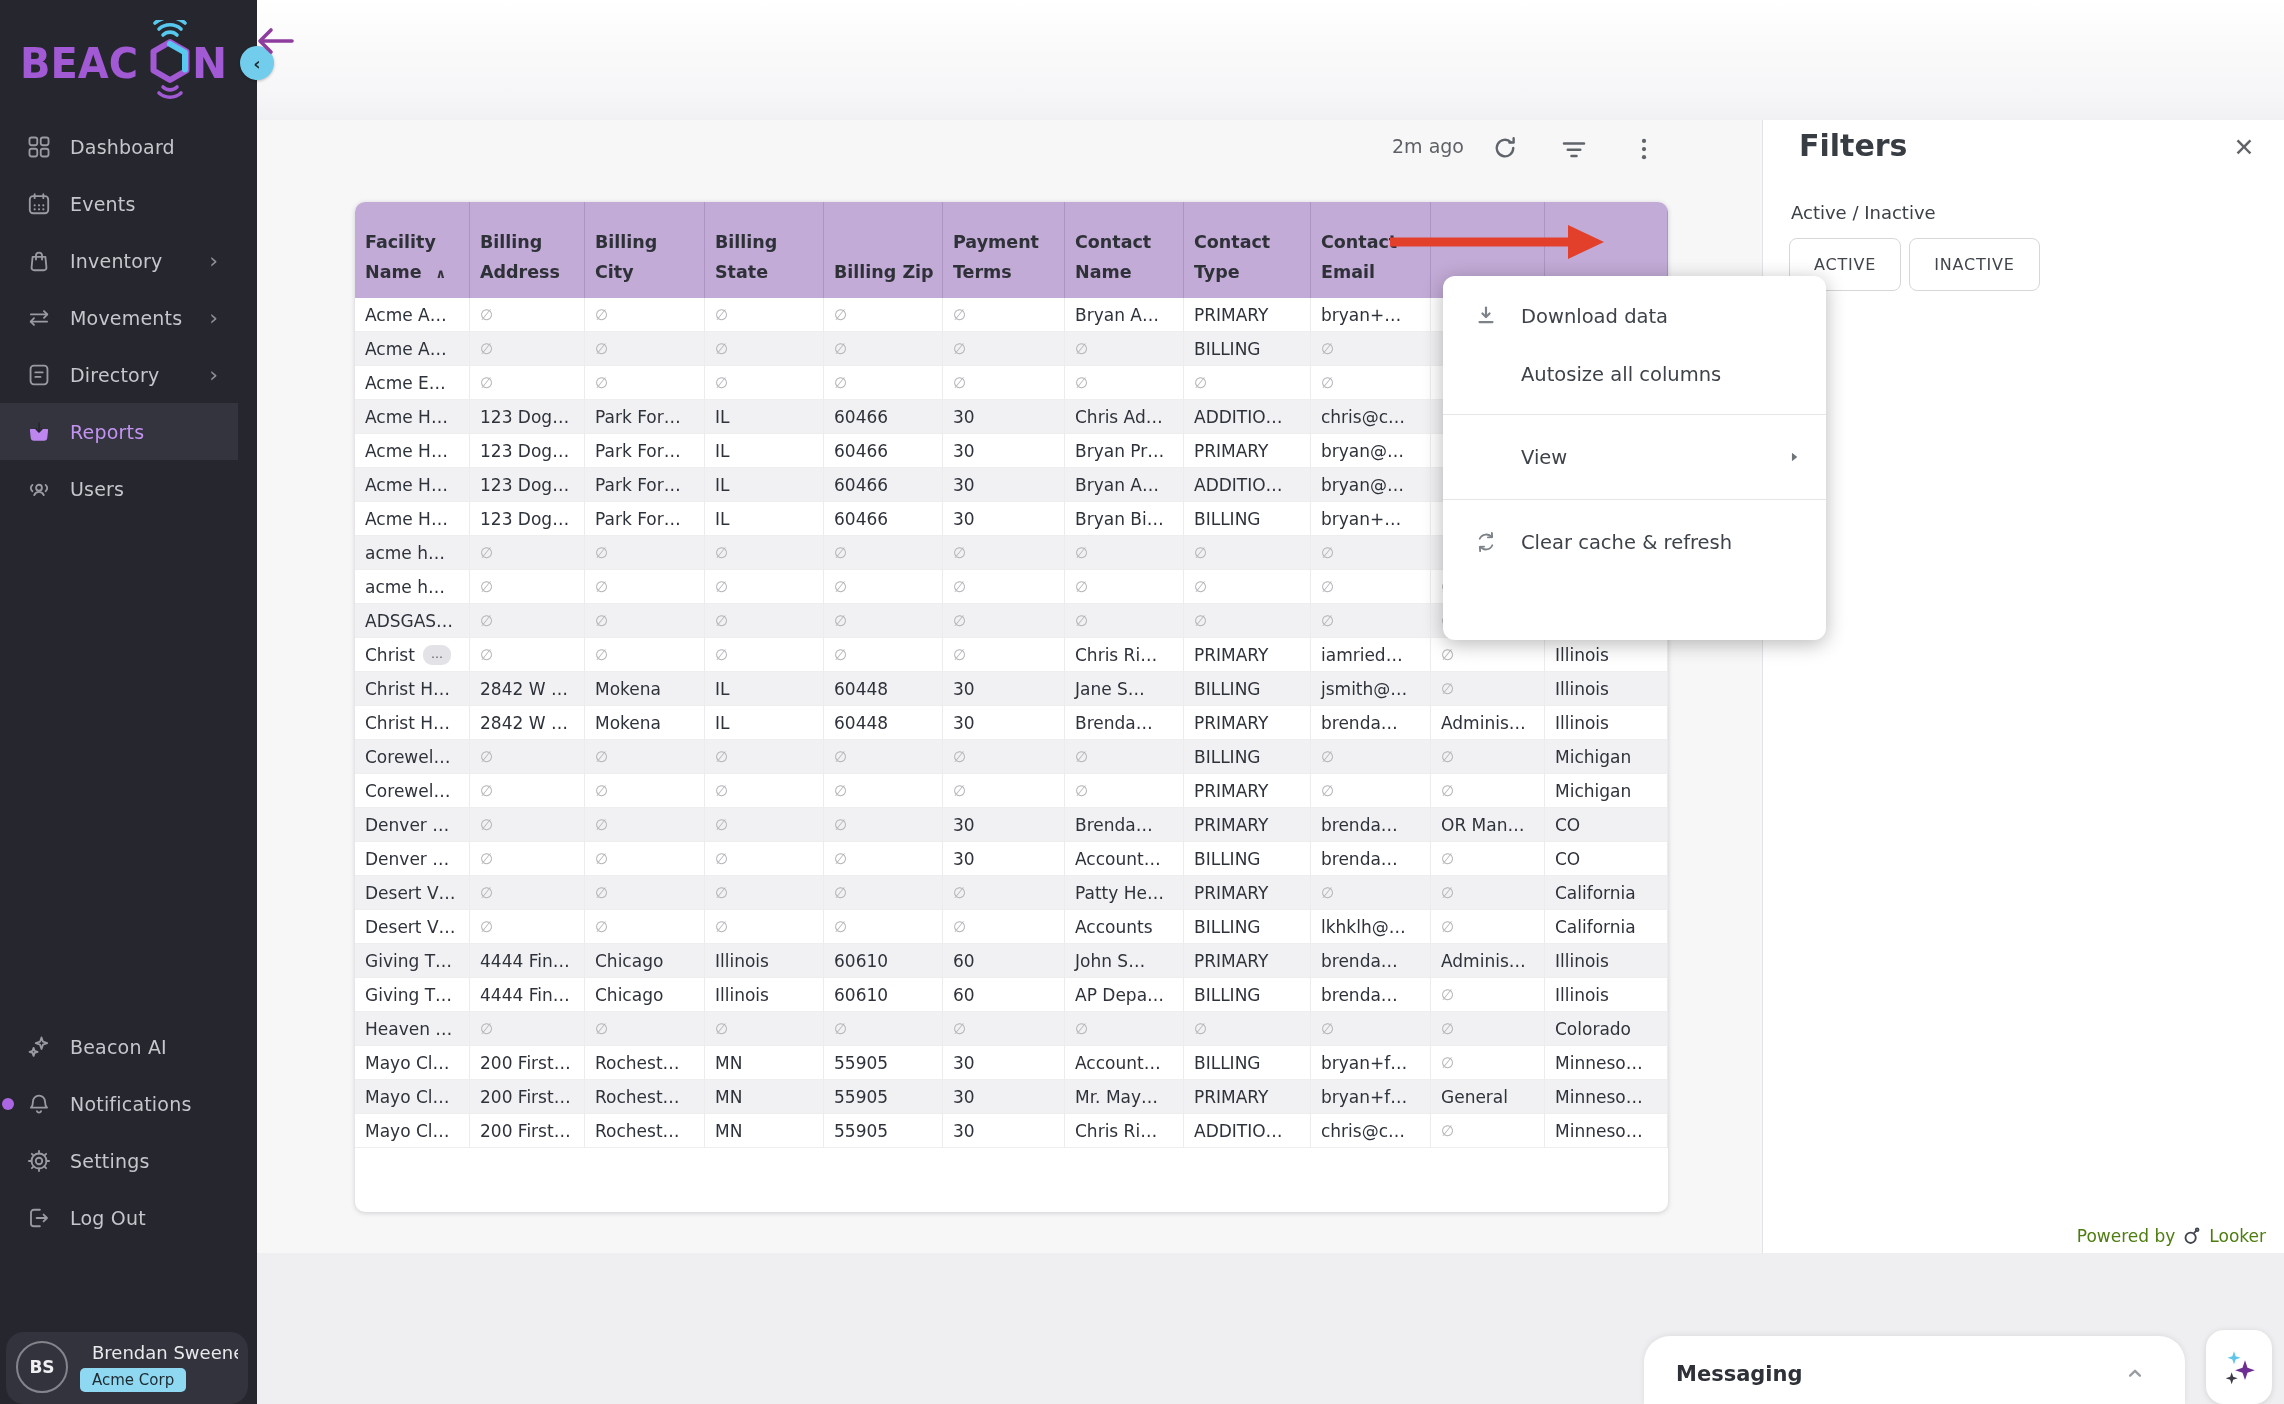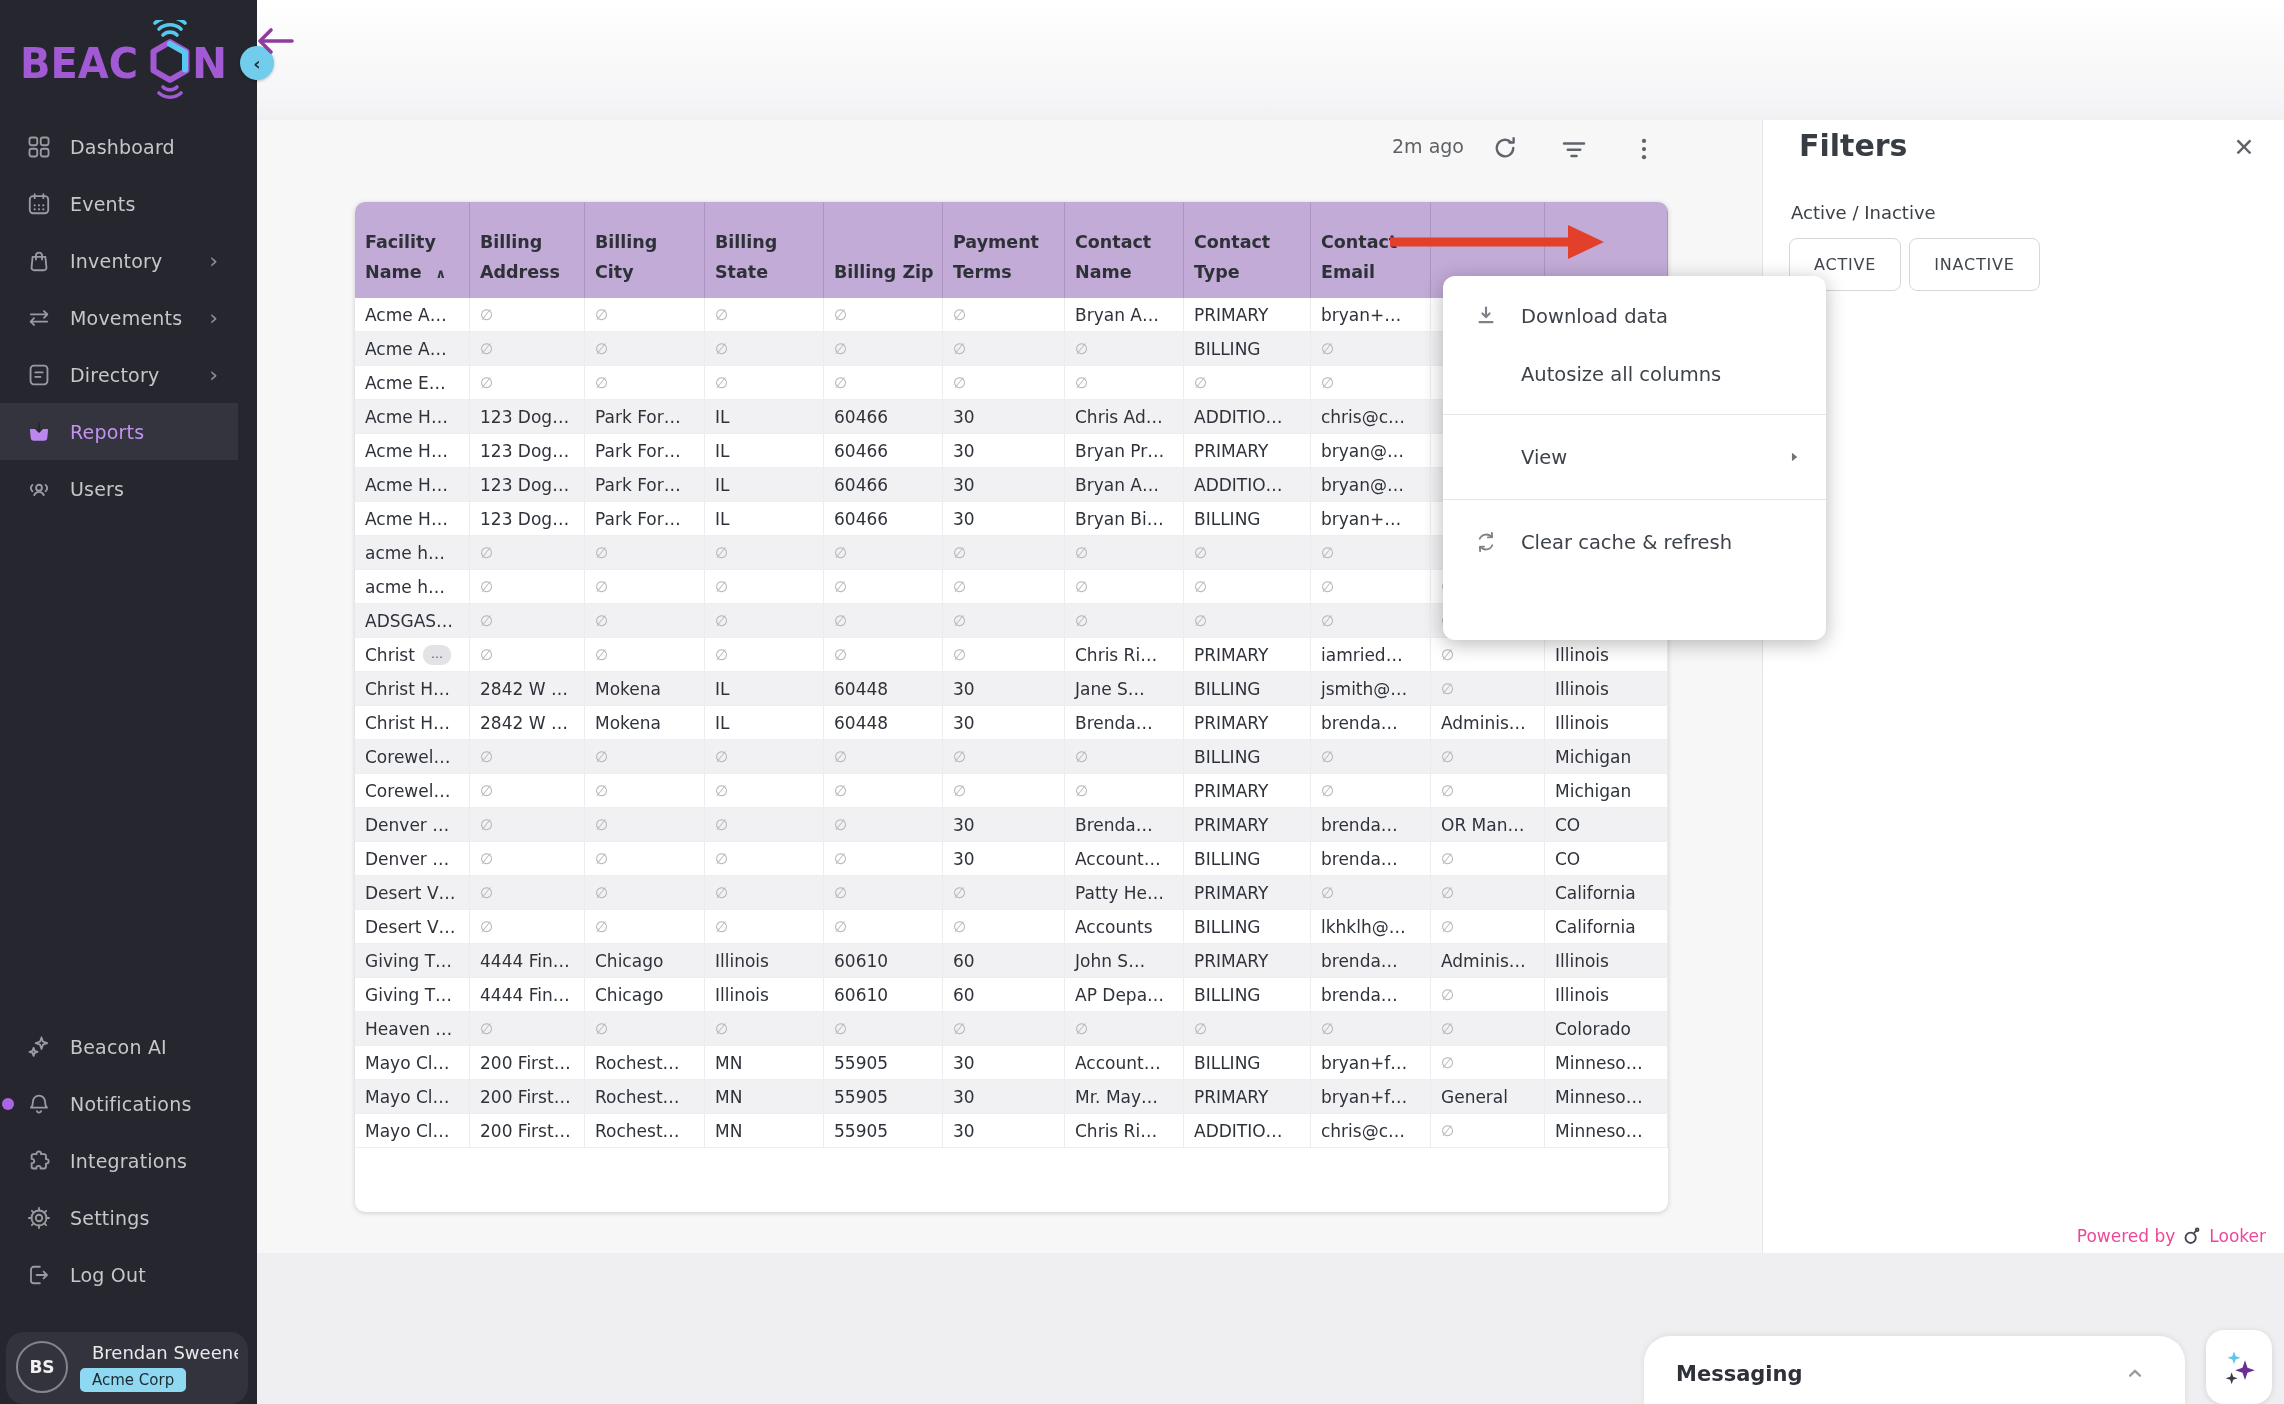--- a/index.html
+++ b/index.html
@@ -76,21 +76,21 @@
 
   
   #filters{position:absolute;left:1762px;top:120px;width:522px;height:1133px;background:#fff;border-left:1px solid #e4e2e6;}
   #filters-title{position:absolute;left:36px;top:8px;font-size:30px;color:#383d44;font-weight:600;}
   #filters-close{position:absolute;left:466px;top:12px;width:30px;height:30px;color:#606468;font-size:25px;
     display:flex;align-items:center;justify-content:center;cursor:pointer;}
   #filters-group-label{position:absolute;left:28px;top:82px;font-size:18px;color:#3c4147;}
   #filter-options{position:absolute;left:26px;top:118px;display:flex;gap:8px;}
   .filter-btn{border:1px solid #d7d7da;border-radius:8px;background:#fff;color:#41464c;font-size:16px;
     letter-spacing:.8px;padding:16px 24px;cursor:pointer;}
-  #powered{position:absolute;right:18px;bottom:6px;display:flex;align-items:center;gap:6px;color:#ec4899;font-size:17px;}
+  #powered{position:absolute;right:18px;bottom:6px;display:flex;align-items:center;gap:6px;color:#4d7c0f;font-size:17px;}
   #powered .ic{width:22px;height:22px;color:#40454e;}
 
   
   #bottomstrip{position:absolute;left:257px;top:1253px;width:2027px;height:151px;background:#efeef0;}
   #messaging{position:absolute;left:1644px;top:1336px;width:541px;height:68px;background:#fff;
     border-radius:26px 26px 0 0;box-shadow:0 -1px 6px rgba(0,0,0,.08);z-index:6;}
   #messaging-title{position:absolute;left:32px;top:26px;font-size:21px;font-weight:600;color:#2e3238;}
   #messaging-chevron{position:absolute;left:478px;top:24px;width:26px;height:26px;color:#9a9ea3;cursor:pointer;}
   #ai-btn{position:absolute;left:2206px;top:1330px;width:66px;height:74px;background:#fff;border-radius:18px;
     box-shadow:0 1px 6px rgba(0,0,0,.12);display:flex;align-items:center;justify-content:center;cursor:pointer;z-index:6;}
@@ -192,26 +192,20 @@
               <path d="M7 12.8l.95 2.75 2.75.95-2.75.95L7 20.2l-.95-2.75-2.75-.95 2.75-.95Z"></path>
             </svg></span>
       <span class="lbl">Beacon AI</span>
         </div>
         <div class="nav-item">
           <span class="ic"><svg class="ic" viewBox="0 0 24 24" fill="none" stroke="currentColor" stroke-width="1.7" stroke-linecap="round" stroke-linejoin="round">
               <path d="M12 4.3a5.6 5.6 0 0 1 5.6 5.6c0 3.4.9 4.6 1.8 5.5H4.6c.9-.9 1.8-2.1 1.8-5.5A5.6 5.6 0 0 1 12 4.3Z"></path>
               <path d="M10.1 18.6a2 2 0 0 0 3.8 0"></path>
             </svg></span>
       <span class="lbl">Notifications</span>
-        </div>
-        <div class="nav-item">
-          <span class="ic"><svg class="ic" viewBox="0 0 24 24" fill="none" stroke="currentColor" stroke-width="1.7" stroke-linecap="round" stroke-linejoin="round">
-              <path d="M5.2 7.3a1.6 1.6 0 0 1 1.6-1.6h2.9v-.4a2.1 2.1 0 0 1 4.2 0v.4h2.9a1.6 1.6 0 0 1 1.6 1.6v2.9h.4a2.1 2.1 0 0 1 0 4.2h-.4v2.9a1.6 1.6 0 0 1-1.6 1.6h-3.3v-.5a1.95 1.95 0 0 0-3.9 0v.5H6.8a1.6 1.6 0 0 1-1.6-1.6v-3.3h.5a1.95 1.95 0 0 0 0-3.9h-.5Z"></path>
-            </svg></span>
-      <span class="lbl">Integrations</span>
         </div>
         <div class="nav-item">
           <span class="ic"><svg class="ic" viewBox="0 0 24 24" fill="none" stroke="currentColor" stroke-width="1.7" stroke-linecap="round" stroke-linejoin="round">
               <circle cx="12" cy="12" r="3"></circle>
               <circle cx="12" cy="12" r="6.9"></circle>
               <path d="M12 2.7v2.4M12 18.9v2.4M2.7 12h2.4M18.9 12h2.4M5.4 5.4l1.7 1.7M16.9 16.9l1.7 1.7M18.6 5.4l-1.7 1.7M7.1 16.9l-1.7 1.7"></path>
             </svg></span>
       <span class="lbl">Settings</span>
         </div>
         <div class="nav-item">

